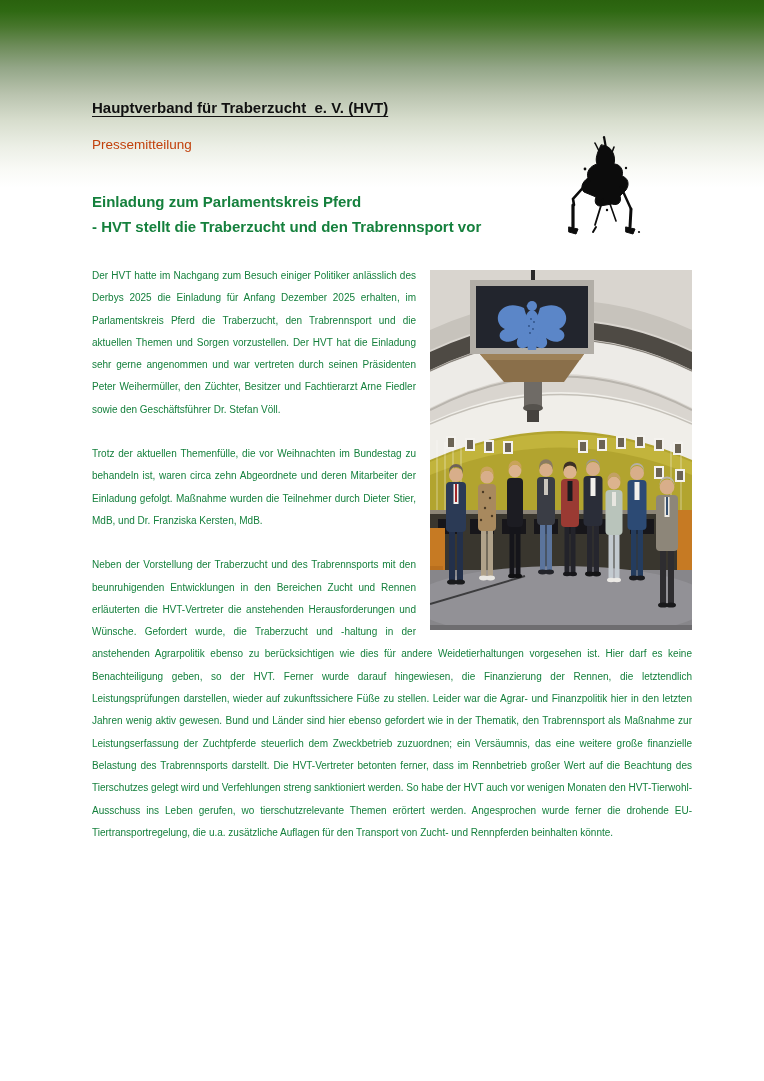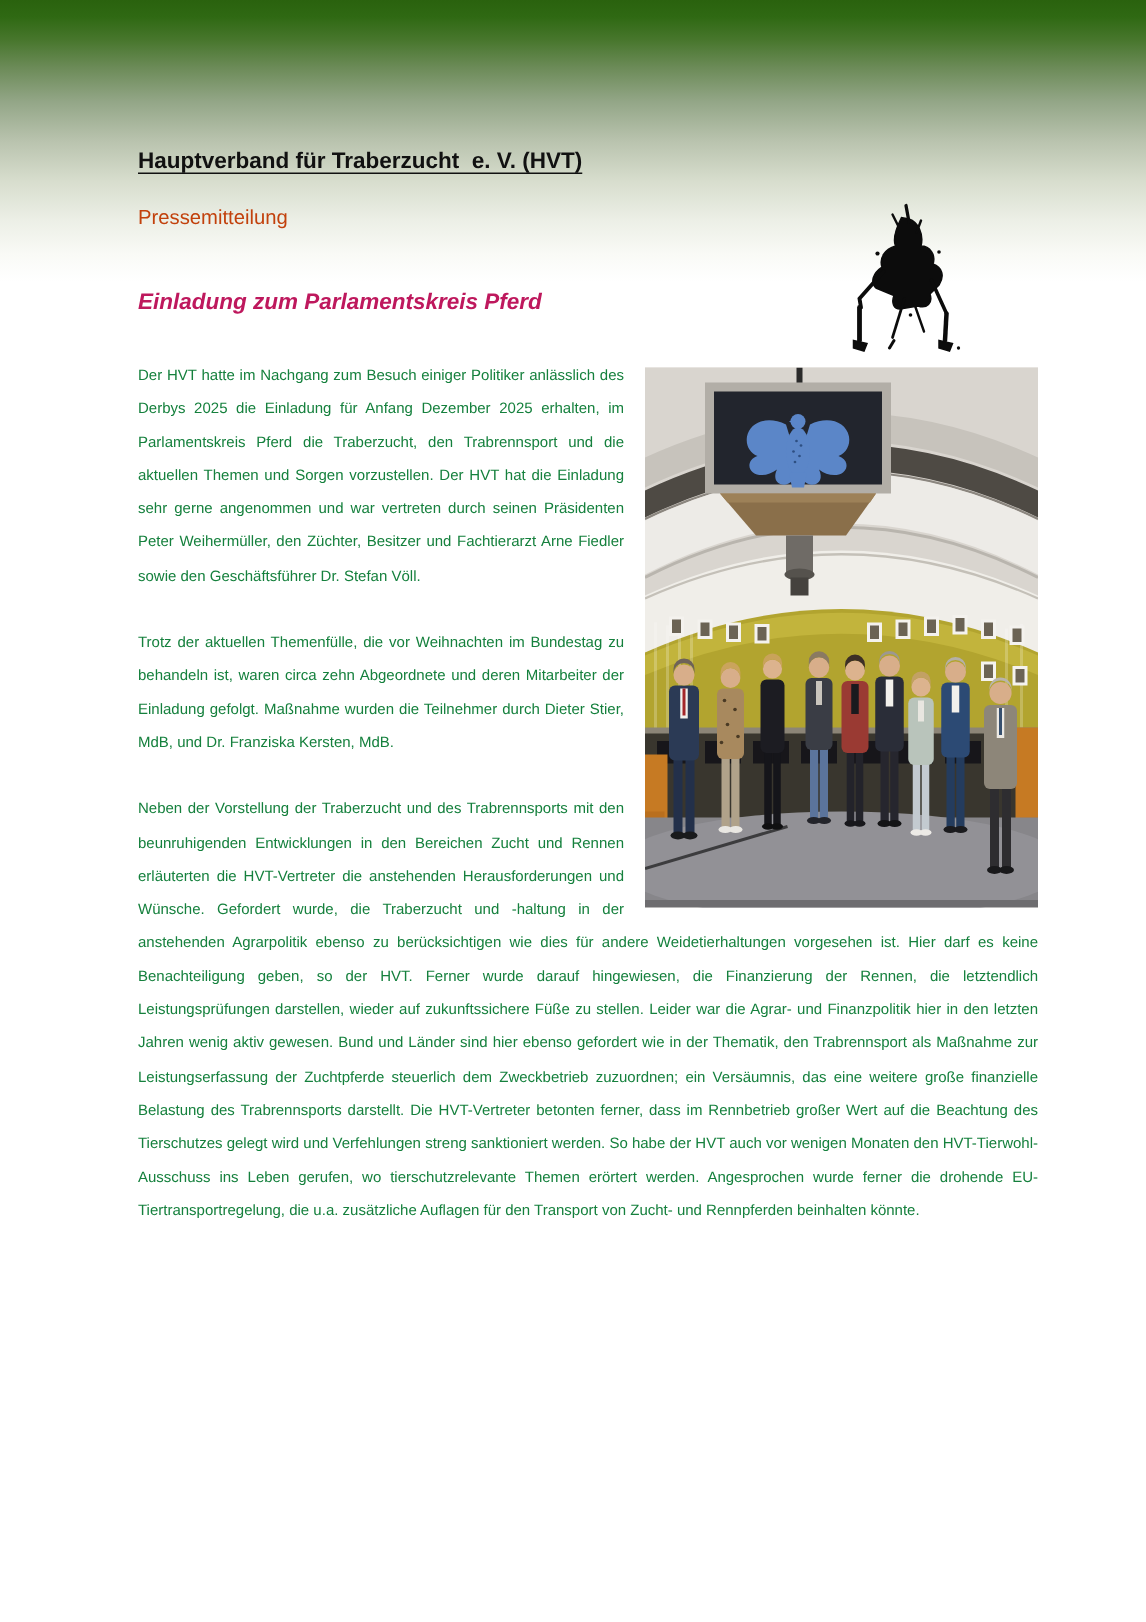--- a/index.html
+++ b/index.html
@@ -49,22 +49,23 @@
         <circle cx="48" cy="75" r="1.2" stroke="none"></circle>
         <circle cx="80" cy="97" r="1.1" stroke="none"></circle>
       </g>
     </svg>
   </div>
 
   <div class="content">
     <h1 class="title">Hauptverband für Traberzucht  e. V. (HVT)</h1>
     <p class="meta doc-type">Pressemitteilung</p>
 
-    <h2 class="headline" style="color: #be185d; font-style: italic;">
+    <h2 class="headline" style="color: #15803d;">
       <span>Einladung zum Parlamentskreis Pferd</span>
+      <span>- HVT stellt die Traberzucht und den Trabrennsport vor</span>
     </h2>
 
     <div class="bodytext">
 
       <span class="photo" role="img">
         <svg width="262" height="360" viewBox="0 0 262 360" xmlns="http://www.w3.org/2000/svg">
 
           <rect x="0" y="0" width="262" height="170" fill="#d9d5cf"></rect>
           <path d="M0,60 Q131,0 262,60 L262,80 Q131,18 0,80 Z" fill="#c7c3bc"></path>
           <path d="M0,100 Q131,36 262,100 L262,82 Q131,20 0,82 Z" fill="#4e4a44"></path>

